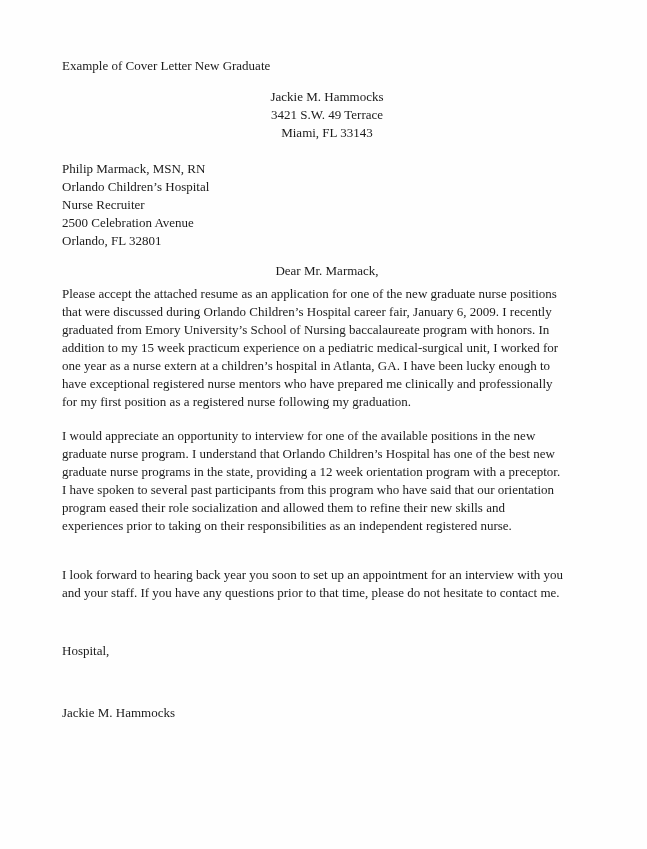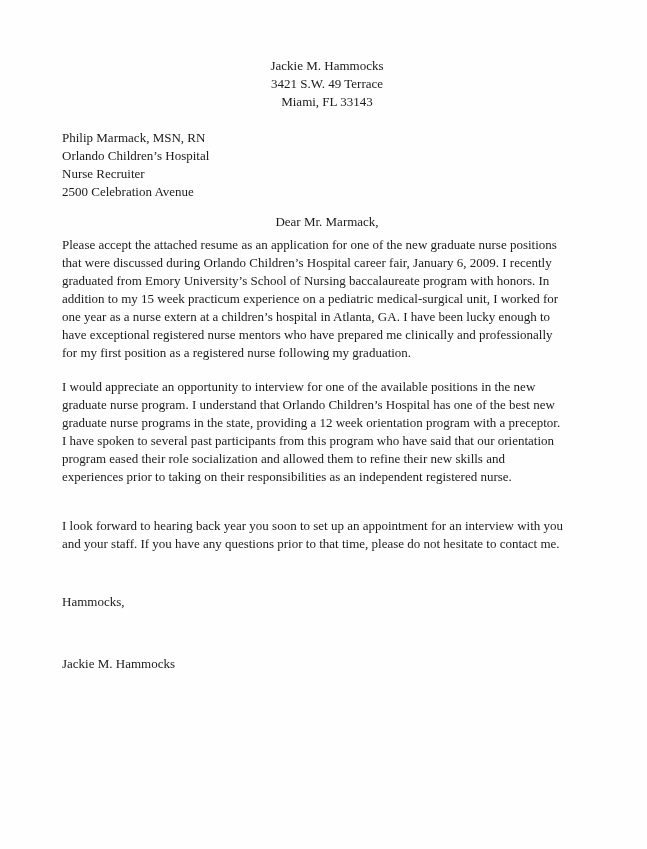--- a/index.html
+++ b/index.html
@@ -50,33 +50,35 @@
   .signature-name {
     margin: 44px 0 0 0;
   }
   .addr-line { white-space: nowrap; }
 </style>
 </head>
 <body>
 
 <div class="page">
 
+  <div class="doc-heading">Example of Cover Letter New Graduate</div>
 
   <div class="sender-block">
     <div class="addr-line">Jackie M. Hammocks</div>
     <div class="addr-line">3421 S.W. 49 Terrace</div>
     <div class="addr-line">Miami, FL 33143</div>
   </div>
 
 
   <div class="recipient-block">
     <div class="addr-line">Philip Marmack, MSN, RN</div>
     <div class="addr-line">Orlando Children’s Hospital</div>
     <div class="addr-line">Nurse Recruiter</div>
     <div class="addr-line">2500 Celebration Avenue</div>
+    <div class="addr-line">Orlando, FL 32801</div>
   </div>
 
   <div class="salutation">Dear Mr. Marmack,</div>
 
   <p class="body-par par-1">Please accept the attached resume as an application for one of the new graduate nurse positions
 that were discussed during Orlando Children’s Hospital career fair, January 6, 2009.  I recently
 graduated from Emory University’s School of Nursing baccalaureate program with honors.  In
 addition to my 15 week practicum experience on a pediatric medical-surgical unit, I worked for
 one year as a nurse extern at a children’s hospital in Atlanta, GA.  I have been lucky enough to
 have exceptional registered nurse mentors who have prepared me clinically and professionally
@@ -85,17 +87,17 @@
   <p class="body-par par-2">I would appreciate an opportunity to interview for one of the available positions in the new
 graduate nurse program. I understand that Orlando Children’s Hospital has one of the best new
 graduate nurse programs in the state, providing a 12 week orientation program with a preceptor.
 I have spoken to several past participants from this program who have said that our orientation
 program eased their role socialization and allowed them to refine their new skills and
 experiences prior to taking on their responsibilities as an independent registered nurse.</p>
 
   <p class="body-par par-3">I look forward to hearing back year you soon to set up an appointment for an interview with you
 and your staff.  If you have any questions prior to that time, please do not hesitate to contact me.</p>
 
-  <div class="closing">Hammocks,</div>
+  <div class="closing">Hospital,</div>
 
   <div class="signature-name">Jackie M. Hammocks</div>
 
 </div>
 
 </body></html>

